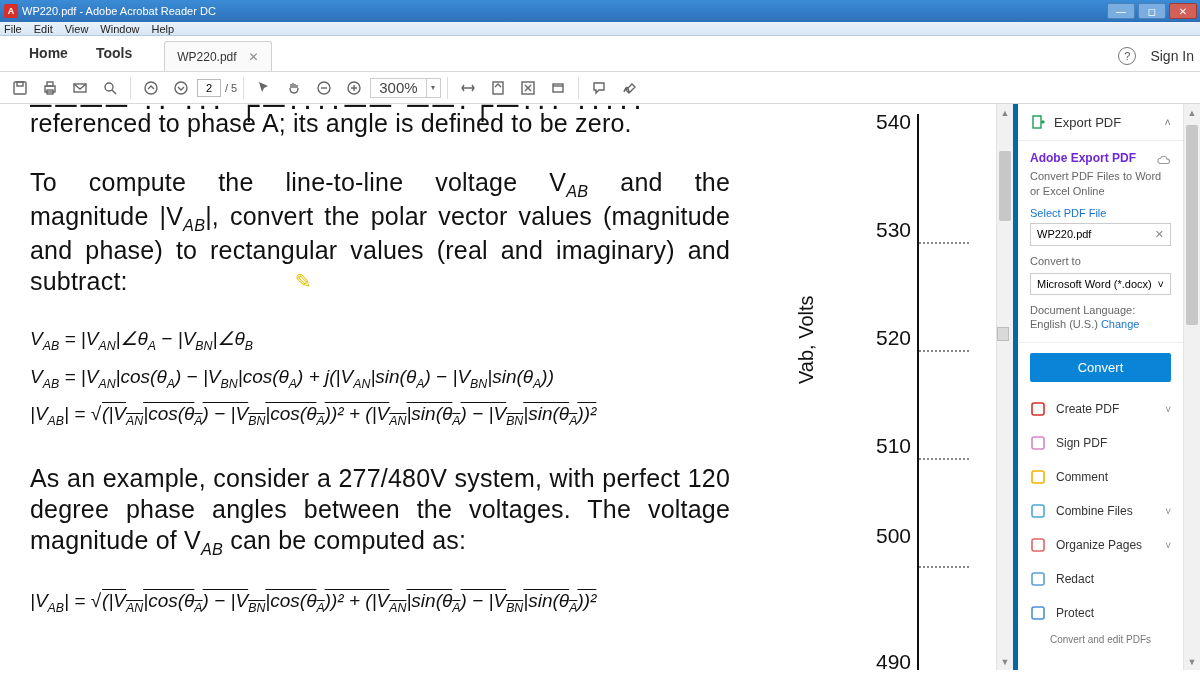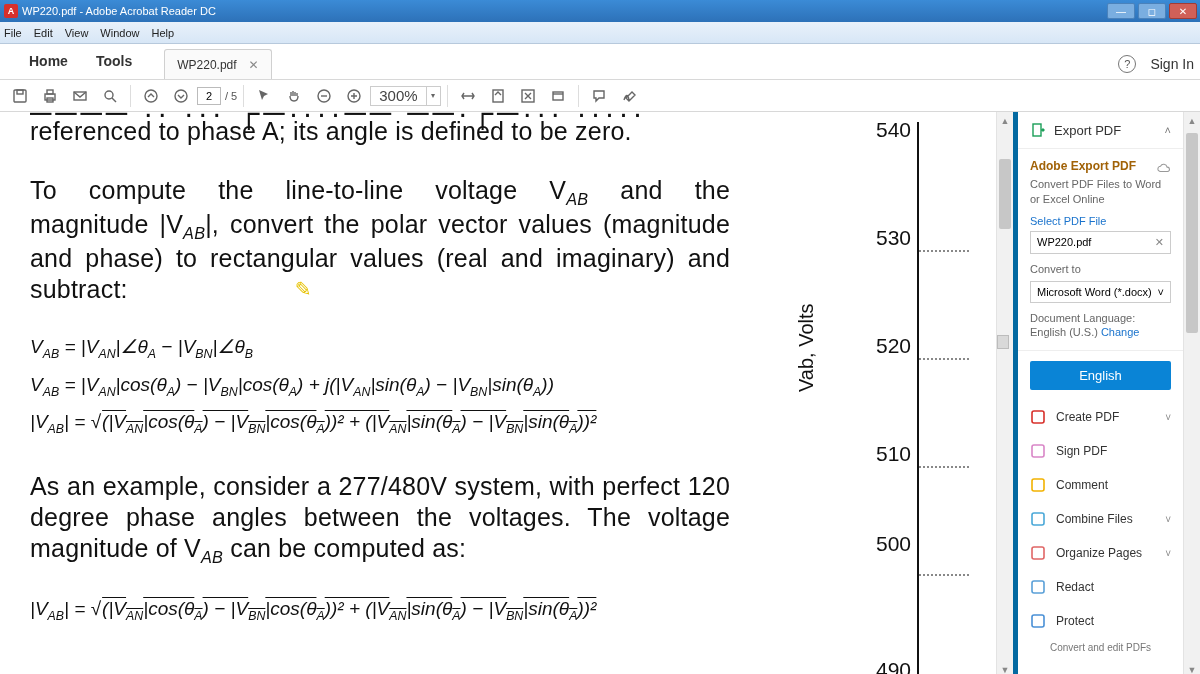--- a/index.html
+++ b/index.html
@@ -15,21 +15,21 @@
 .win-titlebar .app-icon {
   width: 14px; height: 14px; background:#d7302b; border-radius:2px; margin-right:4px;
   display:flex;align-items:center;justify-content:center;font-size:9px;color:#fff;font-weight:bold;
 }
 .win-titlebar .spacer{flex:1}
 .win-btn{width:28px;height:16px;background:#7aaee0;border:1px solid #4a82bb;margin-right:3px;
   display:flex;align-items:center;justify-content:center;font-size:10px;color:#fff;border-radius:2px;cursor:default}
 .win-btn.close{background:#d06058;border-color:#a03c36}
 
 
-.menubar{height:22px;background:linear-gradient(#e9f1fa,#d7e6f6);font-size:11px;display:flex;
+.menubar{height:14px;background:linear-gradient(#e9f1fa,#d7e6f6);font-size:11px;display:flex;
   align-items:center;padding-left:4px;border-bottom:1px solid #b7c9dc;color:#222}
 .menubar span{margin-right:12px;cursor:default}
 
 
 .tabsrow{height:36px;background:#fff;border-bottom:1px solid #d8d8d8;display:flex;align-items:flex-end;
   padding:0 6px 0 15px}
 .tabsrow .homet,.tabsrow .toolst{font-size:14px;font-weight:600;color:#333;padding:9px 14px 10px;cursor:default}
 .doc-tab{margin-left:18px;height:30px;padding:0 12px;display:flex;align-items:center;font-size:12px;color:#333;
   border:1px solid #d0d0d0;border-bottom:none;border-radius:3px 3px 0 0;background:#fafafa}
 .doc-tab .x{margin-left:12px;color:#888;font-size:12px;cursor:default}
@@ -94,21 +94,21 @@
 .chartcol .axis{position:absolute;left:104px;top:10px;bottom:0;border-left:2px solid #111;border-top:2px solid #111}
 .chartcol .gridpt{position:absolute;left:106px;height:1px}
 .chartcol .gridpt::before{content:"";display:inline-block;border-top:2px dotted #888;width:50px}
 
 
 .rp-head{display:flex;align-items:center;padding:10px 12px;border-bottom:1px solid #eee}
 .rp-head .ic{width:16px;height:16px;margin-right:8px}
 .rp-head .lbl{font-size:13px;color:#333}
 .rp-head .chev{margin-left:auto;font-size:11px;color:#777}
 .rp-sec{padding:10px 12px;border-bottom:1px solid #eee}
-.rp-sec .title{font-size:12px;font-weight:600;color:#a16207;margin-bottom:4px}
+.rp-sec .title{font-size:12px;font-weight:600;color:#6d28d9;margin-bottom:4px}
 .rp-sec .small{font-size:11px;color:#666;line-height:1.35}
 .link{color:#1a73cc;font-size:11px;cursor:default}
 .filebox{display:flex;align-items:center;justify-content:space-between;border:1px solid #ccc;
   padding:4px 6px;font-size:11px;margin-top:4px;background:#fff}
 .filebox .x{color:#888;cursor:default}
 .selbox{border:1px solid #ccc;padding:4px 6px;font-size:11px;display:flex;align-items:center;
   justify-content:space-between;margin-top:4px;background:#fff}
 .convertbtn{background:#0a84d6;color:#fff;text-align:center;padding:7px 0;border-radius:2px;font-size:13px;
   margin:10px 12px;cursor:default}
 .tool-item{display:flex;align-items:center;padding:9px 12px;font-size:12px;color:#333;cursor:default}
@@ -353,21 +353,21 @@
         <span class="x">✕</span>
       </div>
       <div class="small" style="margin-top:8px">Convert to</div>
       <div class="selbox">
         <span>Microsoft Word (*.docx)</span>
         <span>˅</span>
       </div>
       <div class="small" style="margin-top:8px">Document Language:</div>
       <div class="small"><span>English (U.S.)</span>&nbsp;<span class="link">Change</span></div>
     </div>
-    <div class="convertbtn">English</div>
+    <div class="convertbtn">Convert</div>
 
     <div id="tool-list">
         <div class="tool-item">
           <span class="ic">
             <svg viewBox="0 0 16 16">
               <rect x="2" y="2" width="12" height="12" rx="2" fill="none" stroke="#d7302b" stroke-width="1.6"></rect>
             </svg>
           </span>
           <span>Create PDF</span>
           <span class="chev">˅</span>

